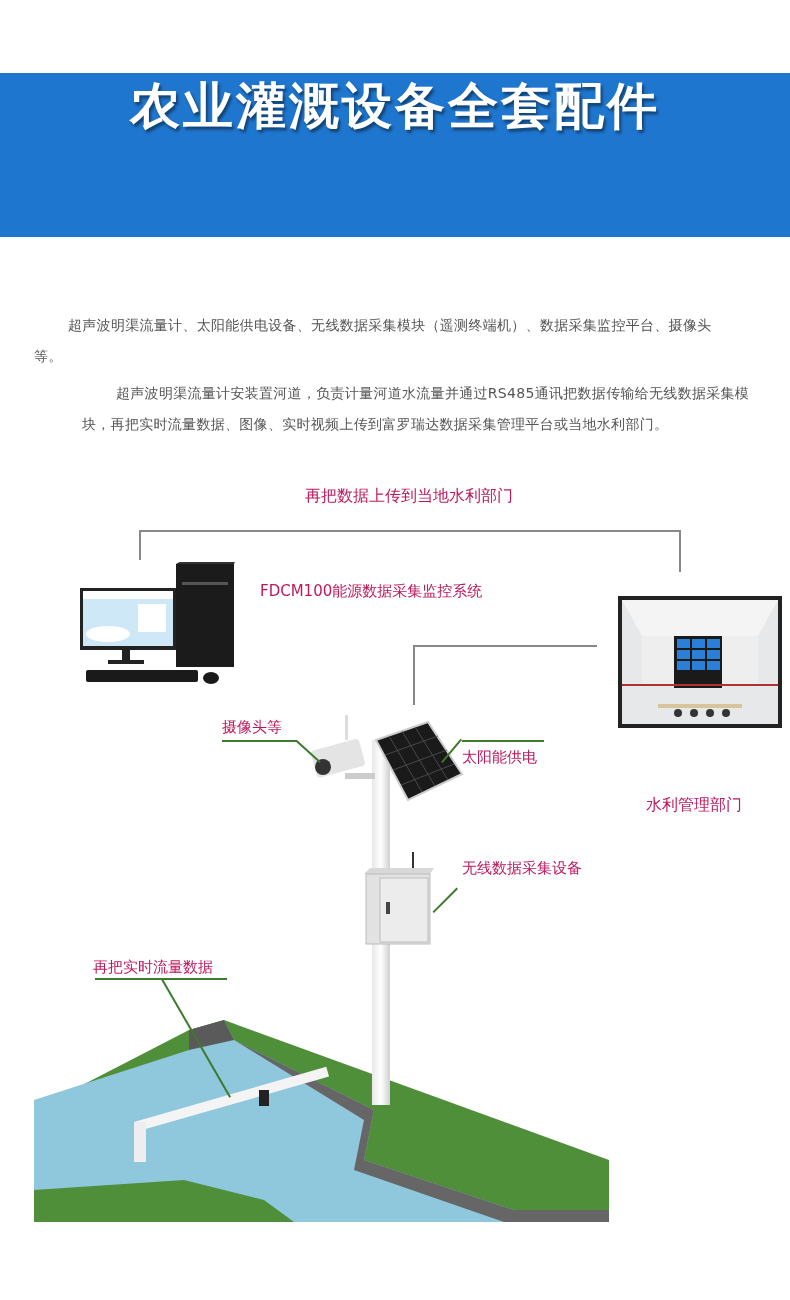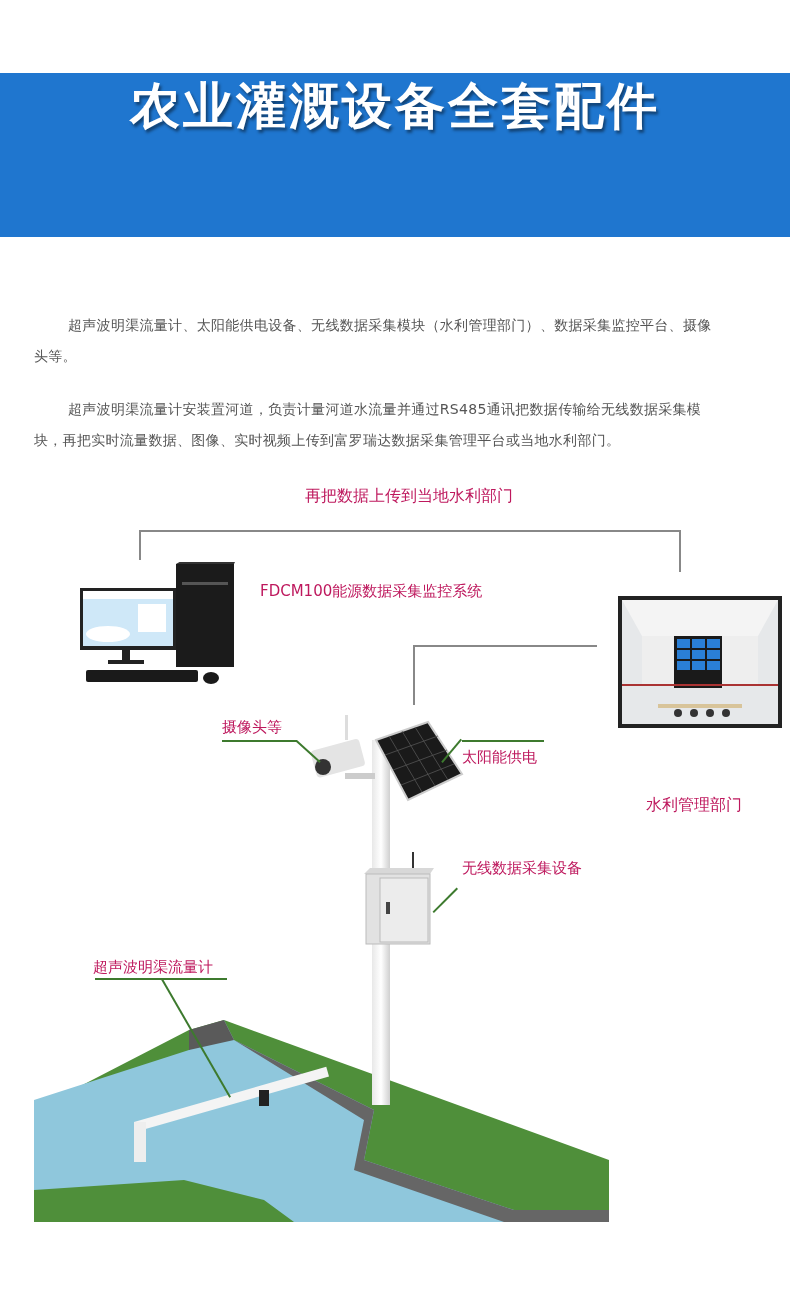--- a/index.html
+++ b/index.html
@@ -5,34 +5,34 @@
   * { margin:0; padding:0; box-sizing:border-box; }
   body { width:790px; height:1300px; background:#fff; position:relative; overflow:hidden;
          font-family:"DejaVu Sans", sans-serif; color:#444; }
   .banner { position:absolute; left:0; top:73px; width:790px; height:164px; background:#1f76cf;
             display:flex; align-items:flex-start; justify-content:center; }
   .banner h1 { color:#fff; font-size:50px; font-weight:bold; letter-spacing:3px;
                text-shadow:2px 3px 3px rgba(0,0,0,0.45); }
   .para { position:absolute; left:34px; width:680px; font-size:14px; line-height:31px; color:#555;
           text-indent:34px; letter-spacing:0.3px; }
   .p1 { top:310px; }
-  .p2 { top:394px; }
+  .p2 { top:378px;margin-left:48px; }
   .lbl { position:absolute; font-size:15px; color:#be185d; white-space:nowrap; }
   .gline { position:absolute; background:#888; }
   .green { position:absolute; background:#3d7a2e; height:1.5px; transform-origin:0 0; }
   .hline { position:absolute; height:1.5px; background:#3d7a2e; }
 </style>
 </head>
 <body>
 
 <div class="banner">
   <h1>农业灌溉设备全套配件</h1>
 </div>
 
-<p class="para p1">超声波明渠流量计、太阳能供电设备、无线数据采集模块（水利管理部门）、数据采集监控平台、摄像头等。</p>
+<p class="para p1">超声波明渠流量计、太阳能供电设备、无线数据采集模块（遥测终端机）、数据采集监控平台、摄像头等。</p>
 <p class="para p2">超声波明渠流量计安装置河道，负责计量河道水流量并通过RS485通讯把数据传输给无线数据采集模块，再把实时流量数据、图像、实时视频上传到富罗瑞达数据采集管理平台或当地水利部门。</p>
 
 <div>
   <div class="lbl" style="left:305px;top:486px;font-size:16px;">再把数据上传到当地水利部门</div>
 
   <div class="gline" style="left:139px;top:530px;width:541px;height:1.5px;"></div>
   <div class="gline" style="left:139px;top:530px;width:1.5px;height:30px;"></div>
   <div class="gline" style="left:679px;top:530px;width:1.5px;height:42px;"></div>
 
   <svg style="position:absolute;left:78px;top:562px;" width="170" height="130">
@@ -125,16 +125,16 @@
   <div class="hline" style="left:222px;top:740px;width:75px;"></div>
   <div class="green" style="left:297px;top:740px;width:32px;transform:rotate(42deg);"></div>
 
   <div class="lbl" style="left:462px;top:748px;">太阳能供电</div>
   <div class="hline" style="left:462px;top:740px;width:82px;"></div>
   <div class="green" style="left:462px;top:740px;width:30px;transform:rotate(130deg);"></div>
 
   <div class="lbl" style="left:462px;top:859px;">无线数据采集设备</div>
   <div class="green" style="left:458px;top:889px;width:34px;transform:rotate(135deg);"></div>
 
-  <div class="lbl" style="left:93px;top:958px;">超声波明渠流量计</div>
+  <div class="lbl" style="left:93px;top:958px;">再把实时流量数据</div>
   <div class="hline" style="left:95px;top:978px;width:132px;"></div>
   <div class="green" style="left:163px;top:979px;width:136px;transform:rotate(60deg);"></div>
 </div>
 
 </body></html>

